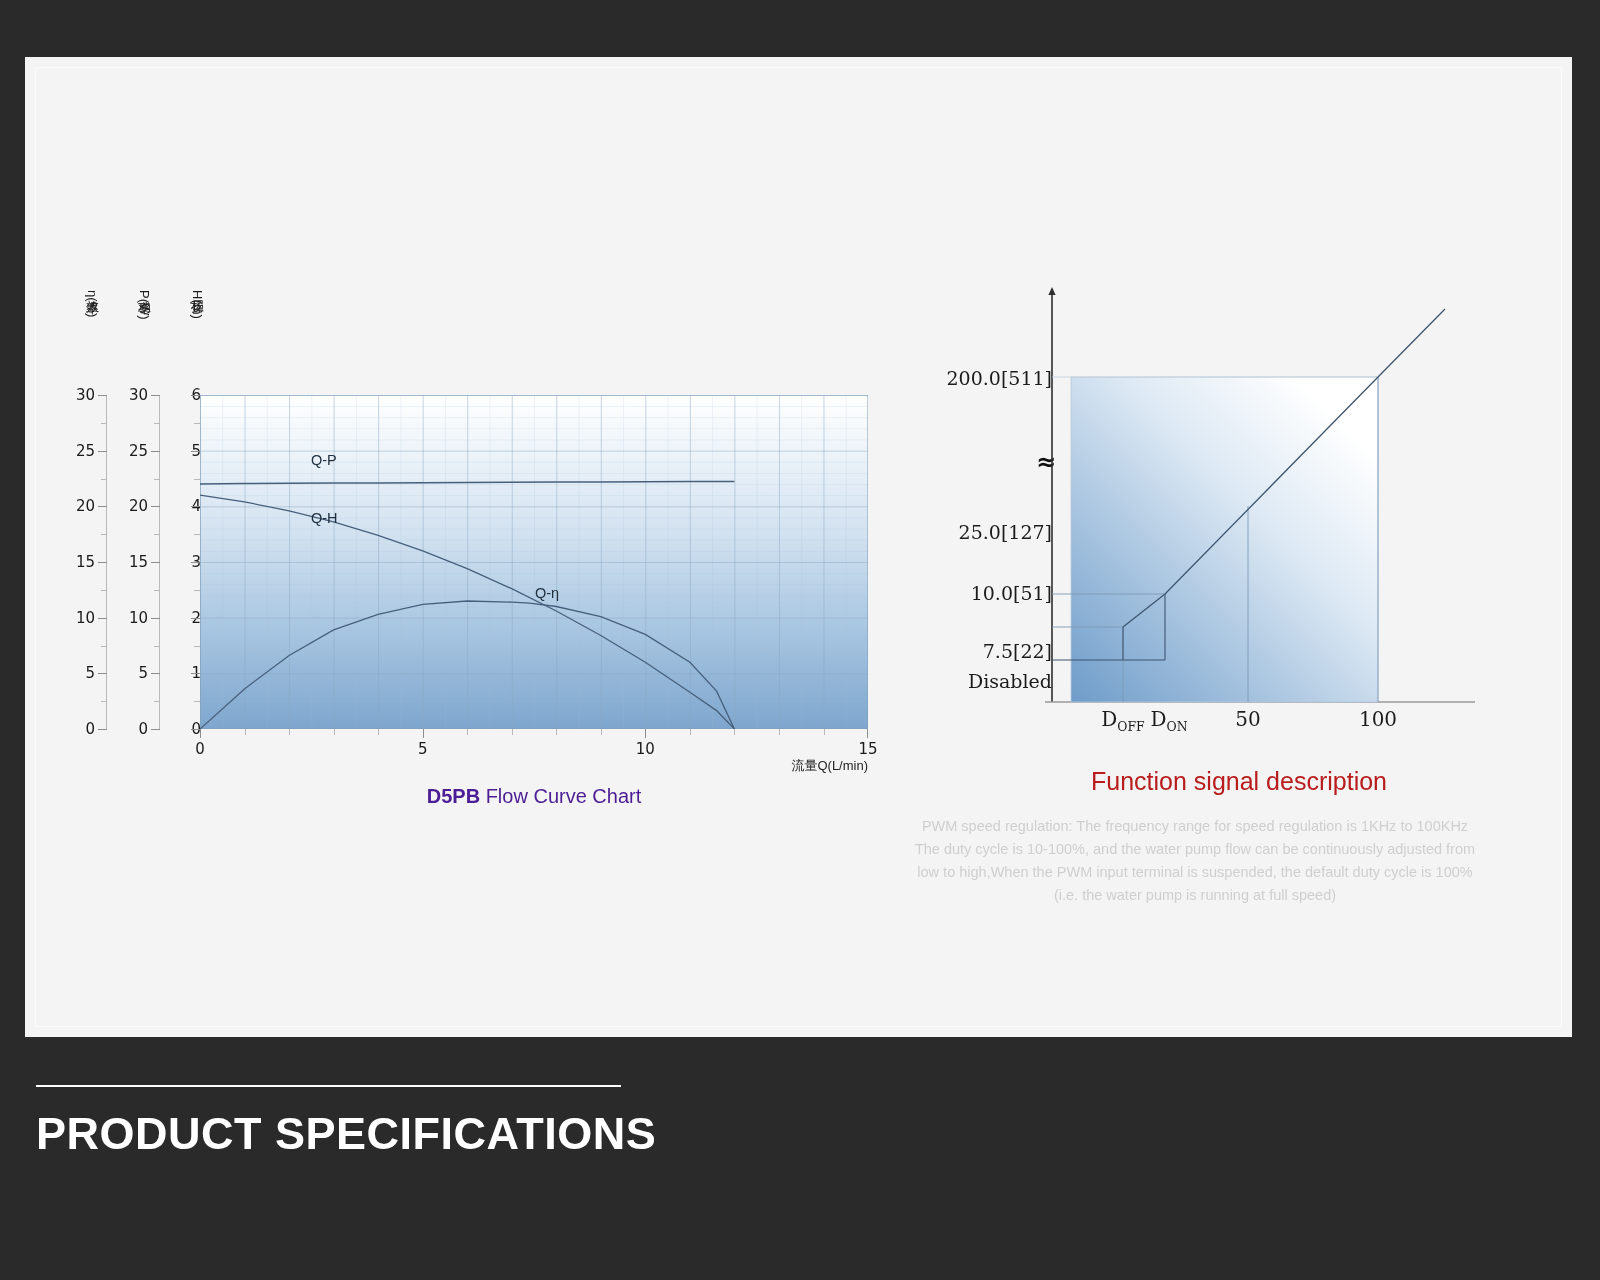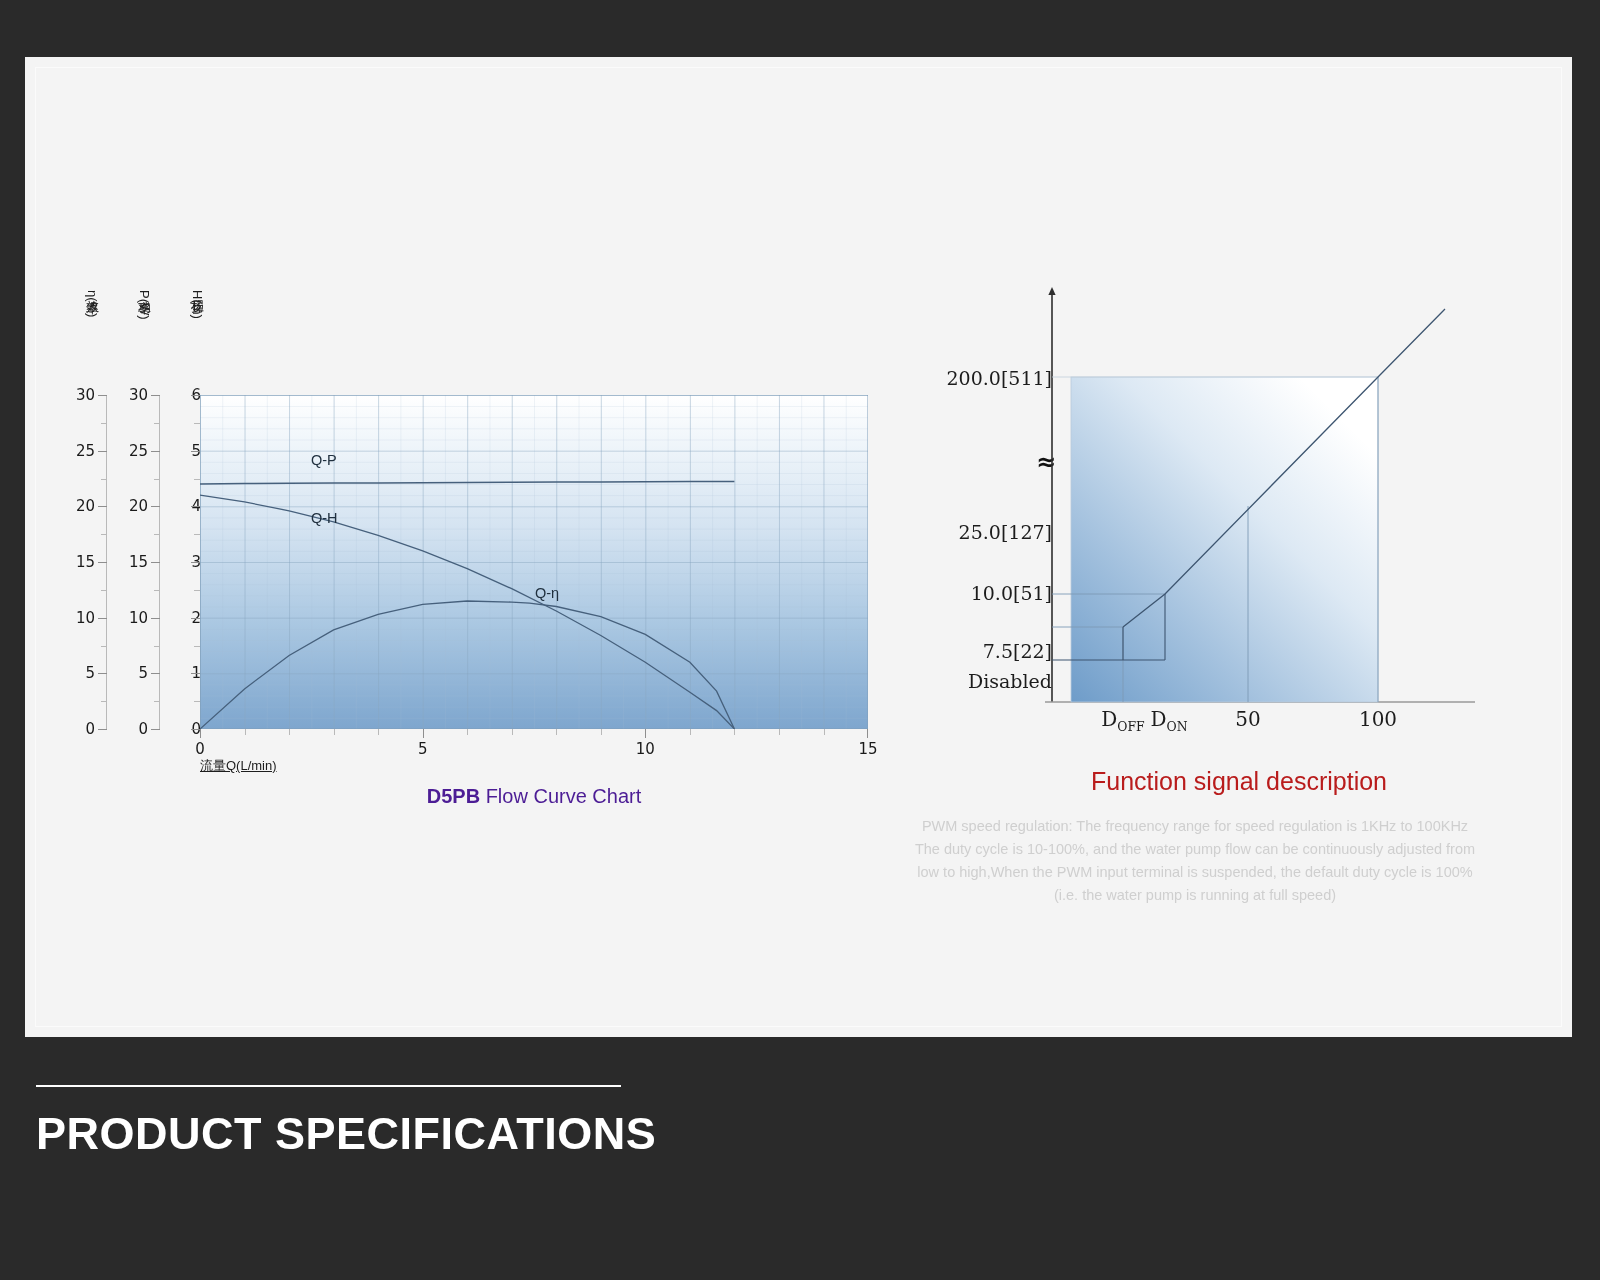--- a/index.html
+++ b/index.html
@@ -51,21 +51,21 @@
     position:absolute; left:175px; top:338px; width:720px; height:334px;border-radius:19px;
   }
   #plotwrap svg{ display:block; }
   .xtk{
     position:absolute; font-size:15px; color:#1a1a1a;
     transform:translateX(-50%); top:683px;
     font-family:"DejaVu Sans", sans-serif;
   }
   #xaxis-title{
     position:absolute; top:700px; left:175px; width:668px;
-    text-align:left; font-size:13px; color:#1d1d1d;text-decoration:underline;
+    text-align:right; font-size:13px; color:#1d1d1d;
   }
   #chart-title{
     position:absolute; top:728px; left:175px; width:668px;
     text-align:center; font-size:20px; color:#4c1d95;
   }
   #chart-title b{ font-weight:700; }
   #chart-title span.light{ font-weight:400; }
 
   
   #pwmdiag{ position:absolute; left:880px; top:0px; width:668px; height:760px; }

